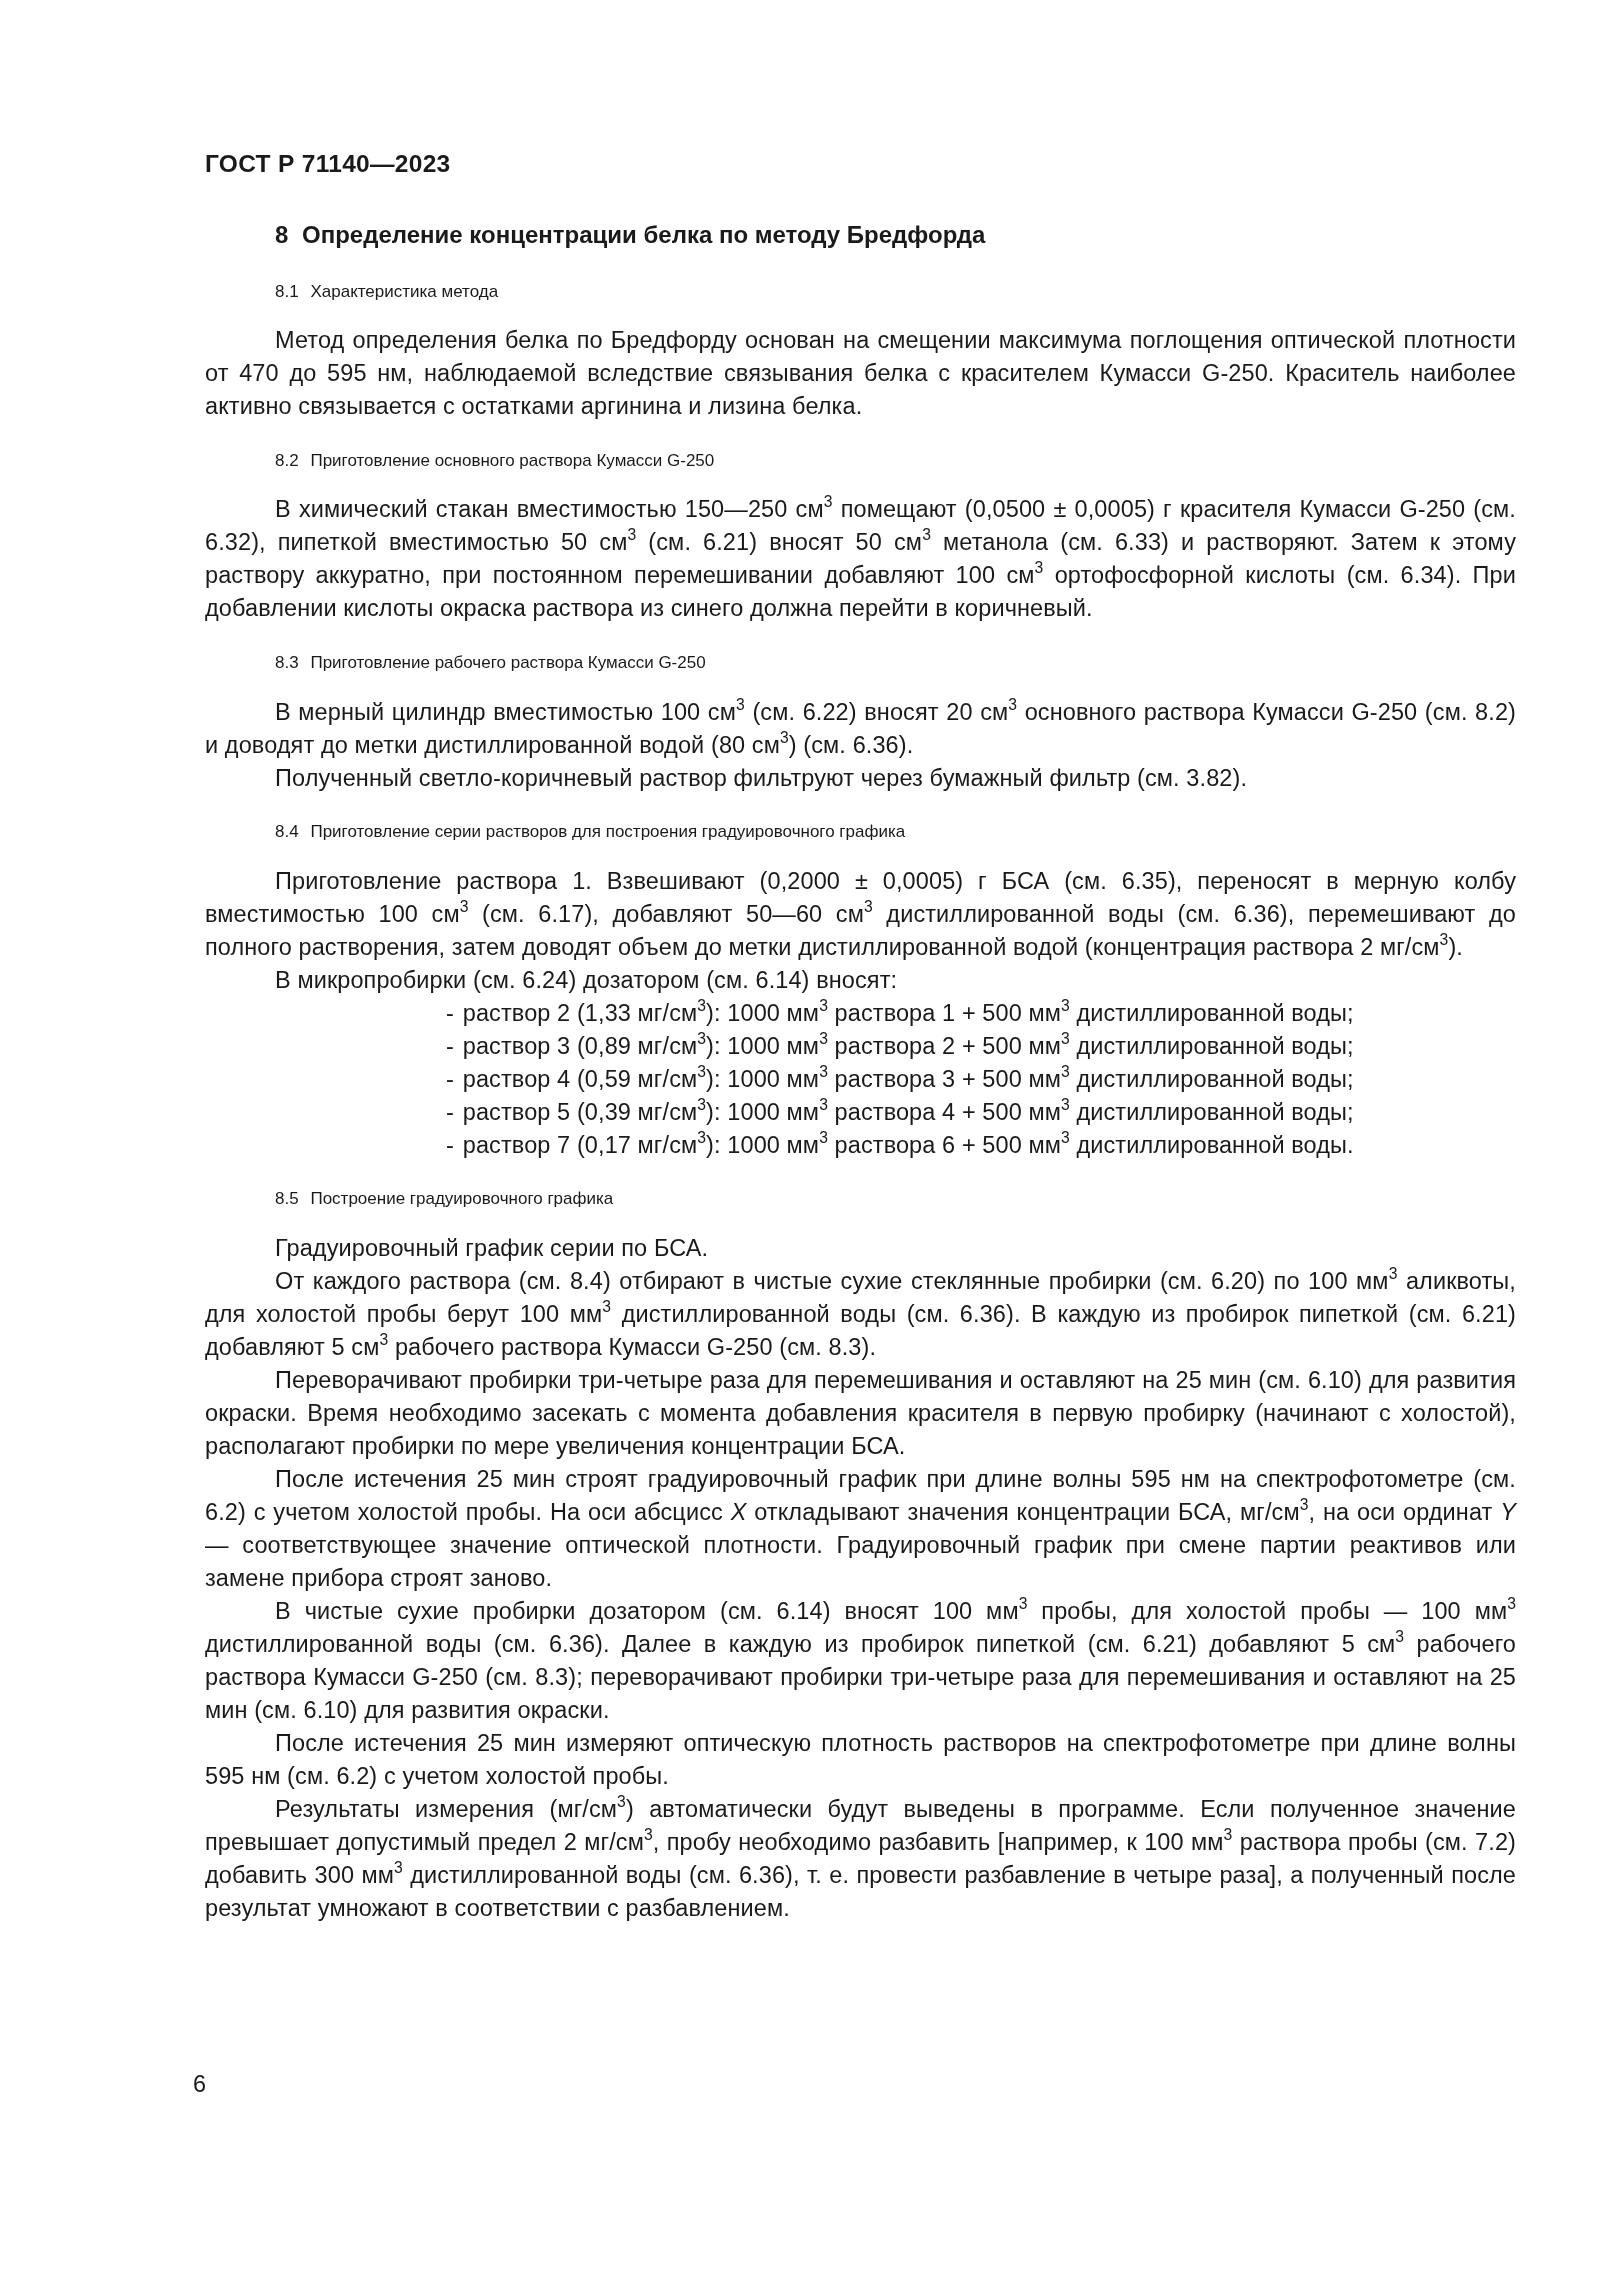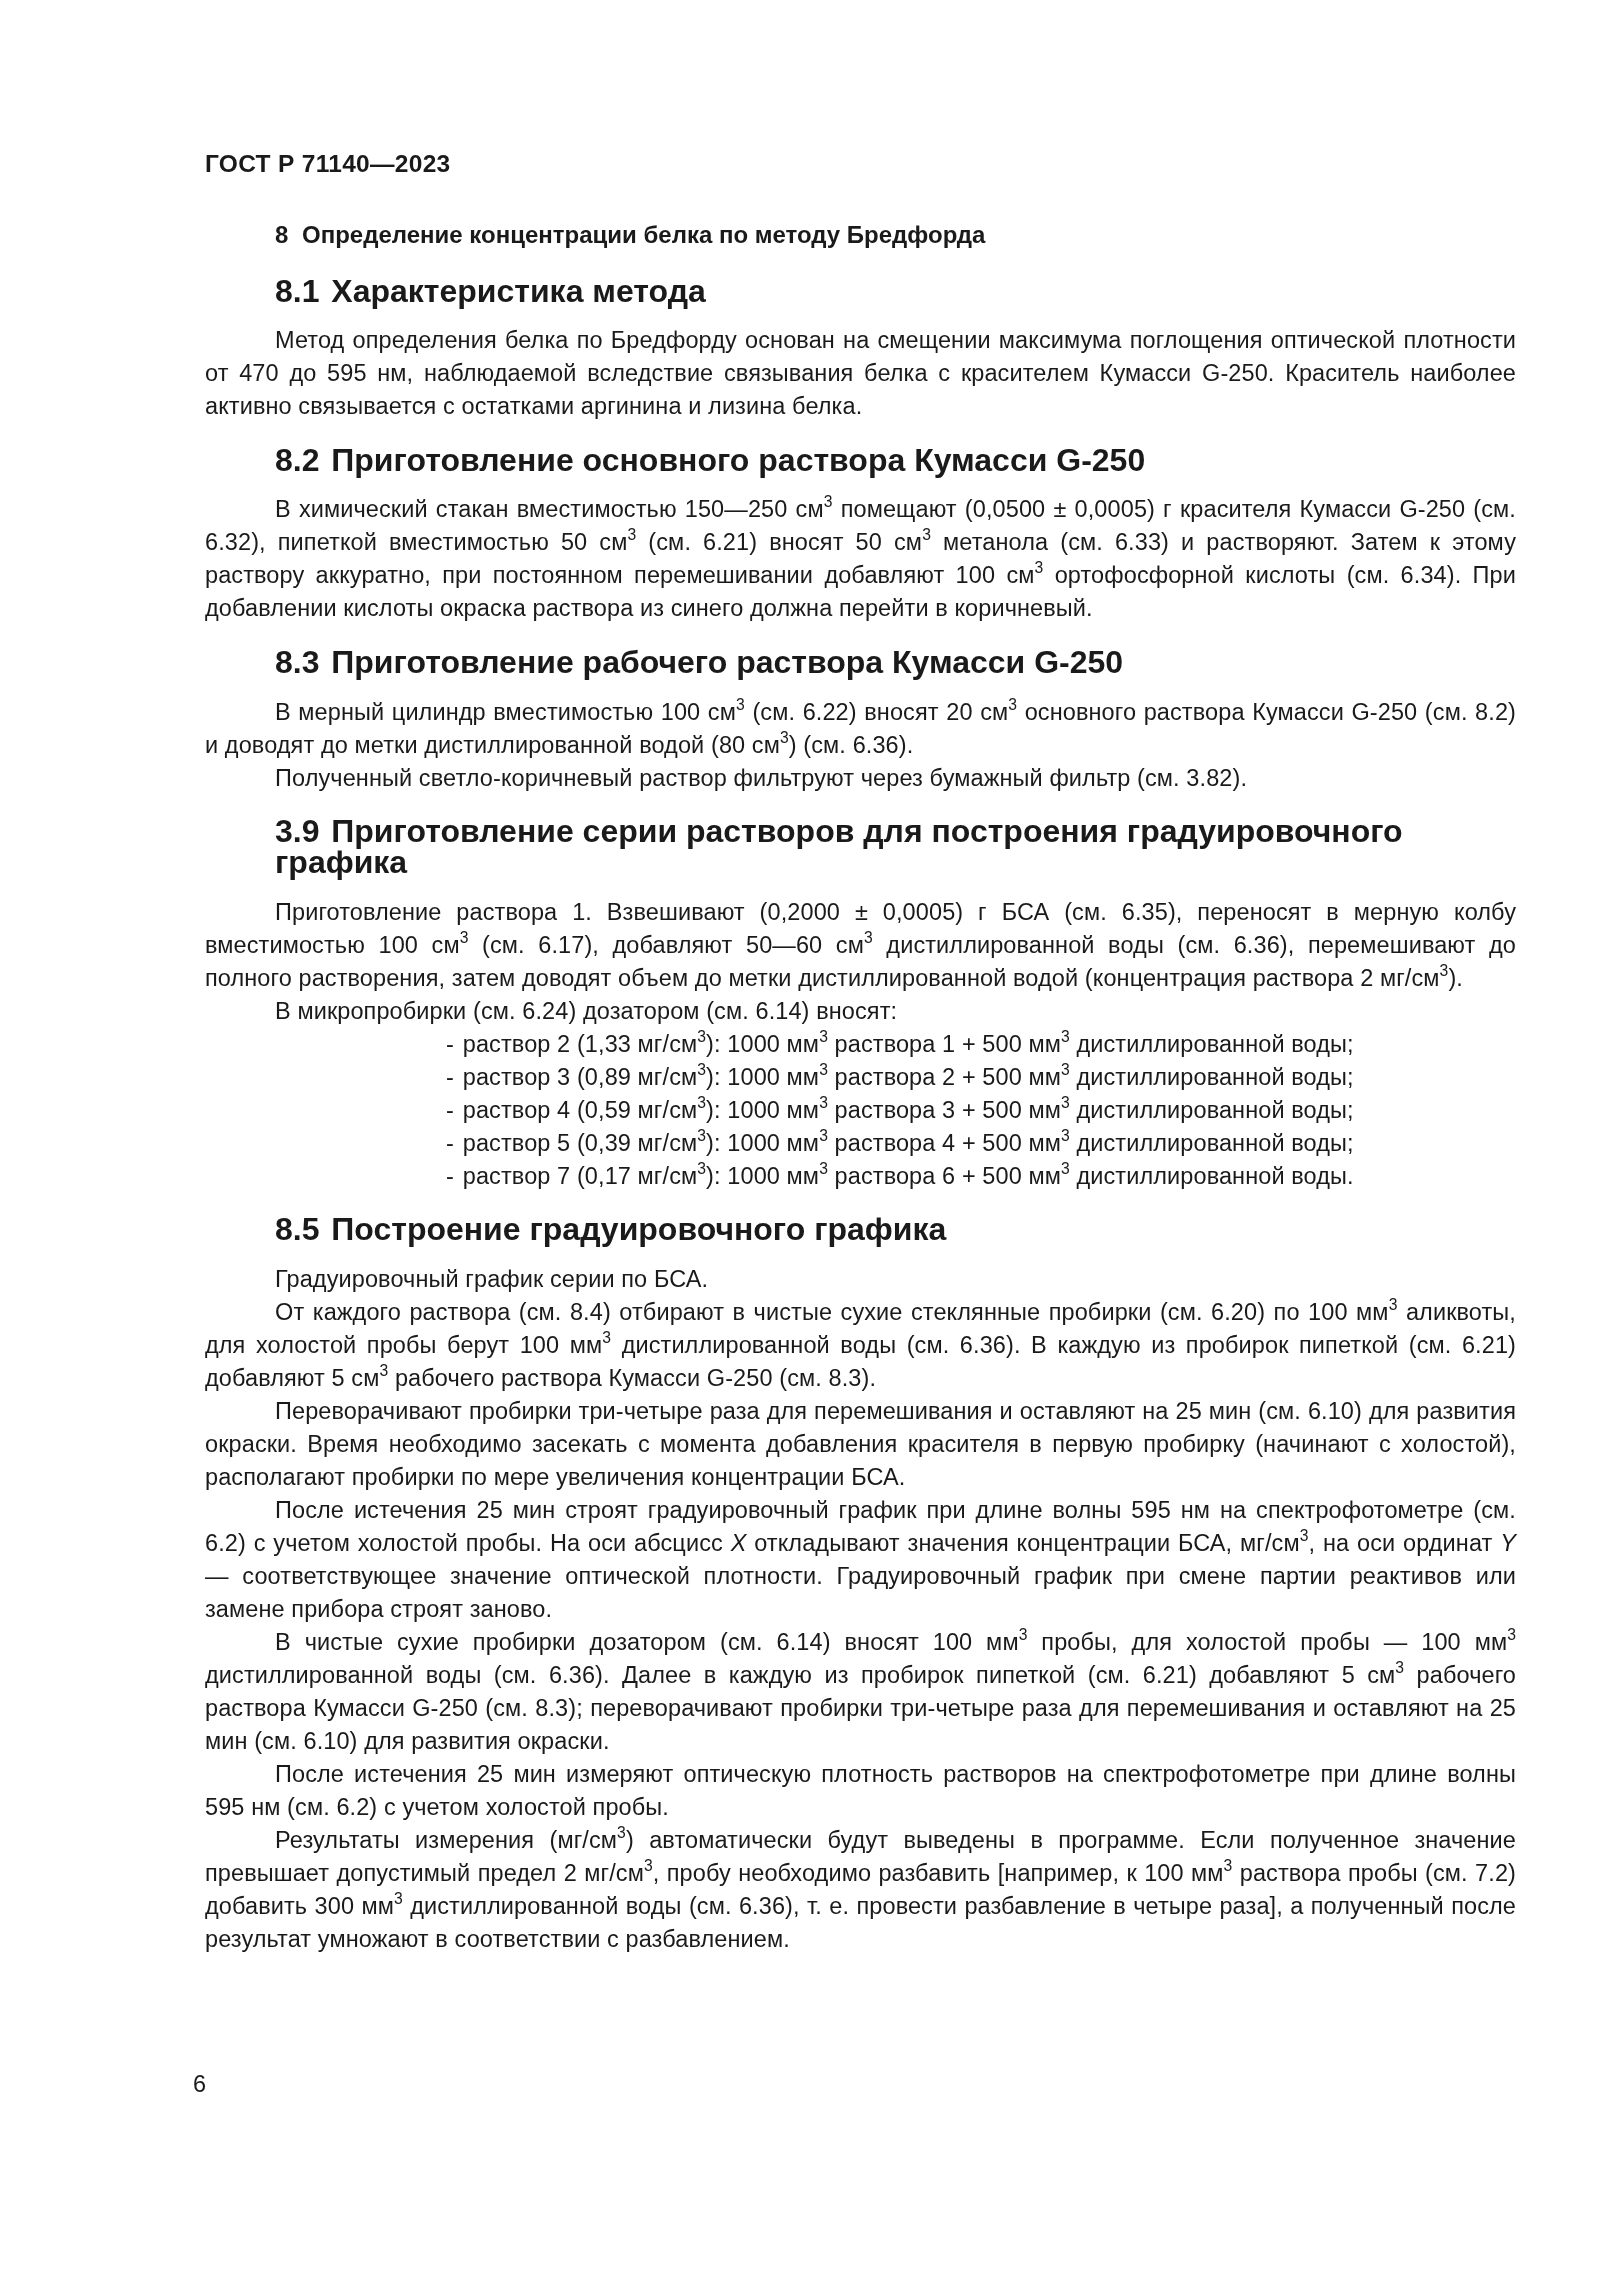--- a/index.html
+++ b/index.html
@@ -30,22 +30,22 @@
   }
   .chapter-title {
     font-weight: bold;
     font-size: 24px;
     line-height: 39px;
     margin: 0 0 21.6px 0;
     padding-left: 70px;
   }
   .chapter-title .num { margin-right: 13.7px; }
   .section-title {
-    font-weight: bold;
-    font-size: 32px;
+    font-weight: normal;
+    font-size: 17px;
     line-height: 31px;
     padding-left: 70px;
     margin: 0 0 17.6px 0;
   }
   .section-title .num { margin-right: 11.8px; }
   .section { margin-bottom: 21.6px; }
   p.body {
     font-size: 23.5px;
     line-height: 33px;
     margin: 0;
@@ -106,21 +106,21 @@
   <div class="section">
     <h2 class="section-title">
       <span class="num">8.3</span><span>Приготовление рабочего раствора Кумасси G-250</span>
     </h2>
     <p class="body rich">В мерный цилиндр вместимостью 100 см<sup>3</sup> (см. 6.22) вносят 20 см<sup>3</sup> основного раствора Кумасси G-250 (см. 8.2) и доводят до метки дистиллированной водой (80 см<sup>3</sup>) (см. 6.36).</p>
     <p class="body rich">Полученный светло-коричневый раствор фильтруют через бумажный фильтр (см. 3.82).</p>
   </div>
 
   <div class="section">
     <h2 class="section-title">
-      <span class="num">3.9</span><span>Приготовление серии растворов для построения градуировочного графика</span>
+      <span class="num">8.4</span><span>Приготовление серии растворов для построения градуировочного графика</span>
     </h2>
     <p class="body rich">Приготовление раствора 1. Взвешивают (0,2000 ± 0,0005) г БСА (см. 6.35), переносят в мерную колбу вместимостью 100 см<sup>3</sup> (см. 6.17), добавляют 50—60 см<sup>3</sup> дистиллированной воды (см. 6.36), перемешивают до полного растворения, затем доводят объем до метки дистиллированной водой (концентрация раствора 2 мг/см<sup>3</sup>).</p>
     <p class="body rich">В микропробирки (см. 6.24) дозатором (см. 6.14) вносят:</p>
     <ul class="dash-list">
       <li><span class="dash">-</span><span class="rich">раствор 2 (1,33 мг/см<sup>3</sup>): 1000 мм<sup>3</sup> раствора 1 + 500 мм<sup>3</sup> дистиллированной воды;</span></li>
       <li><span class="dash">-</span><span class="rich">раствор 3 (0,89 мг/см<sup>3</sup>): 1000 мм<sup>3</sup> раствора 2 + 500 мм<sup>3</sup> дистиллированной воды;</span></li>
       <li><span class="dash">-</span><span class="rich">раствор 4 (0,59 мг/см<sup>3</sup>): 1000 мм<sup>3</sup> раствора 3 + 500 мм<sup>3</sup> дистиллированной воды;</span></li>
       <li><span class="dash">-</span><span class="rich">раствор 5 (0,39 мг/см<sup>3</sup>): 1000 мм<sup>3</sup> раствора 4 + 500 мм<sup>3</sup> дистиллированной воды;</span></li>
       <li><span class="dash">-</span><span class="rich">раствор 7 (0,17 мг/см<sup>3</sup>): 1000 мм<sup>3</sup> раствора 6 + 500 мм<sup>3</sup> дистиллированной воды.</span></li>
     </ul>

